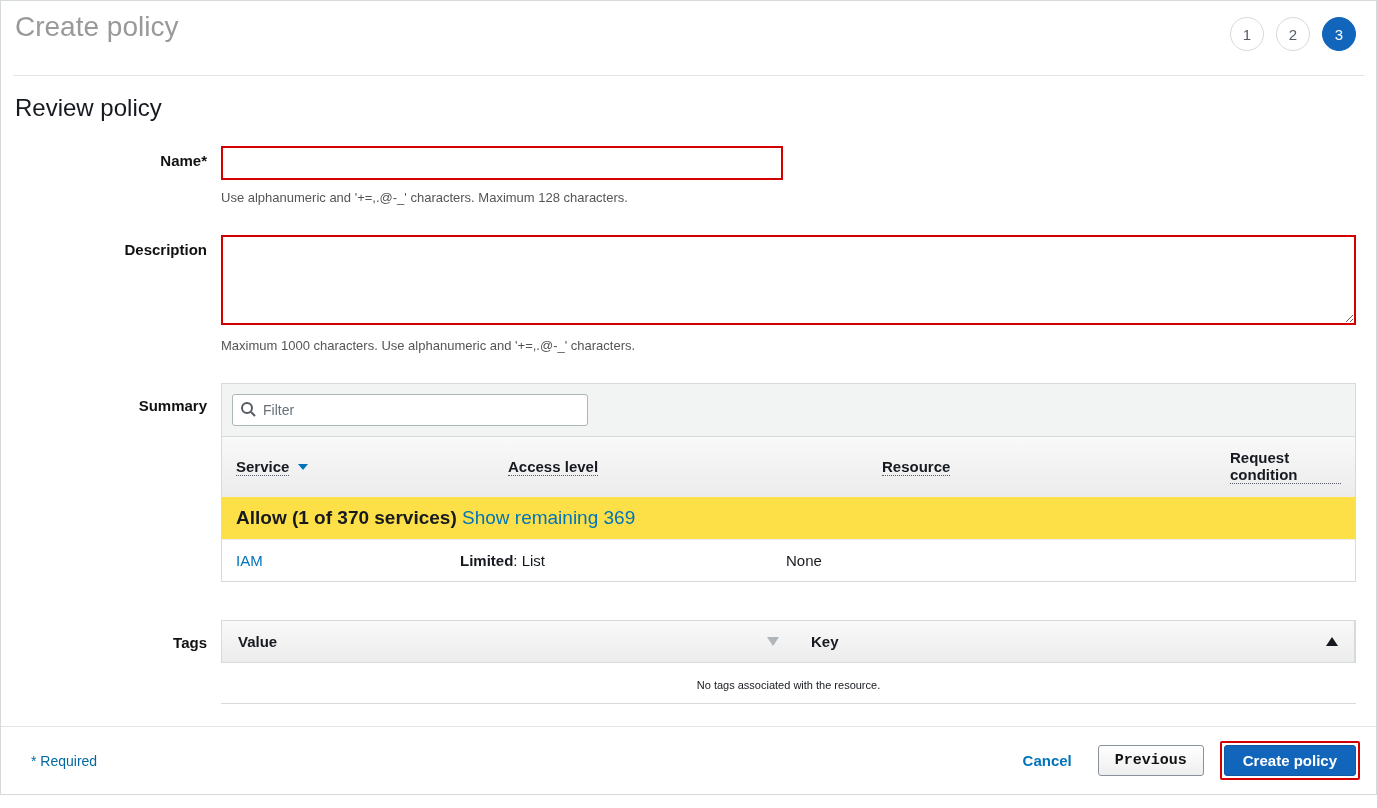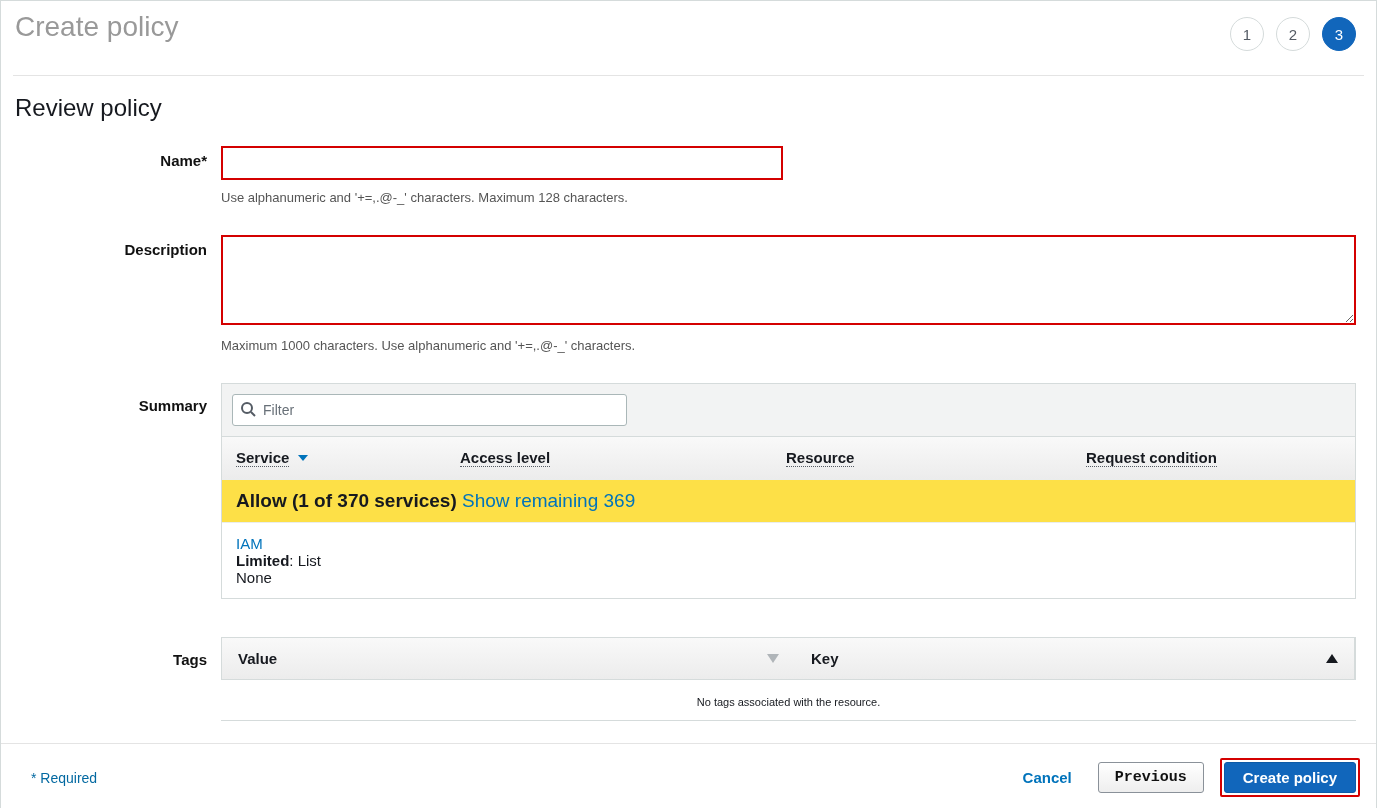--- a/index.html
+++ b/index.html
@@ -57,35 +57,36 @@
     width: 100%; height: 90px;
     border: 2px solid #d40000;
     padding: 6px 8px; font-size: 14px; resize: both;
   }
   .hint { font-size: 13px; color:#555; margin-top: 10px;}
   .summary-panel {
     border:1px solid #d5dbdb;
   }
   .filter-bar { background:#f2f3f3; padding:10px 10px; }
   .filter-input-wrap {
-    position: relative; width: 395px;
+    position: relative; width: 356px;
   }
   .filter-input {
     width:100%; height:32px; border:1px solid #aab7b8;
     border-radius:3px; padding:0 8px 0 30px; font-size:14px;
     background:#fff;
   }
   .filter-input::placeholder{color:#687078;}
   .search-icon {
     position:absolute; left:8px; top:7px;
     width:16px; height:16px; color:#545b64;
   }
   .thead-row {
     display:flex; background: linear-gradient(#f9f9f9,#ececec);
     border-top:1px solid #d5dbdb;
+    gap:48px;
   }
   .th {
     padding:12px 14px; font-weight:700; font-size:15px;
     display:flex; align-items:center; gap:6px;
   }
   .th .hlabel { border-bottom: 1px dotted #545b64; }
   .col-service{width:224px;}
   .col-access{width:326px;}
   .col-resource{width:300px;}
   .col-reqcond{flex:1;}
@@ -95,21 +96,21 @@
     display:inline-block; margin-left:3px;
   }
   .allow-row {
     background:#fde047; padding:10px 14px;
     font-size:19px; border-top:1px solid #eaeded;
   }
   .allow-row b{font-weight:700;}
   .link { color:#0073bb; cursor:pointer;}
   .data-row {
     display:flex; padding:12px 14px; font-size:15px;
-    border-top:1px solid #eaeded; background:#fff;flex-direction:column;
+    border-top:1px solid #eaeded; background:#fff;
   }
   .tags-panel {}
   .tags-head {
     display:flex; background: linear-gradient(#f9f9f9,#ececec);
     border:1px solid #d5dbdb;
   }
   .th2 { padding:12px 16px; font-weight:700; font-size:15px; display:flex; align-items:center; justify-content:space-between;}
   .col-key{width:560px; border-right:1px solid #d5dbdb;}
   .col-value{flex:1;}
   .tri-up{width:0;height:0;border-left:6px solid transparent;border-right:6px solid transparent;border-bottom:9px solid #16191f;}

